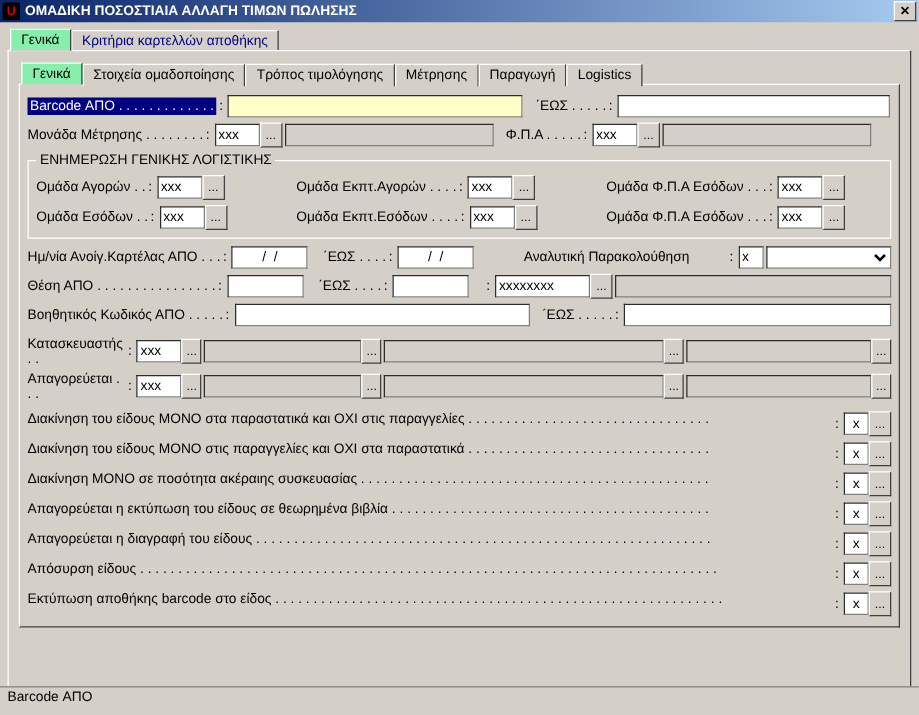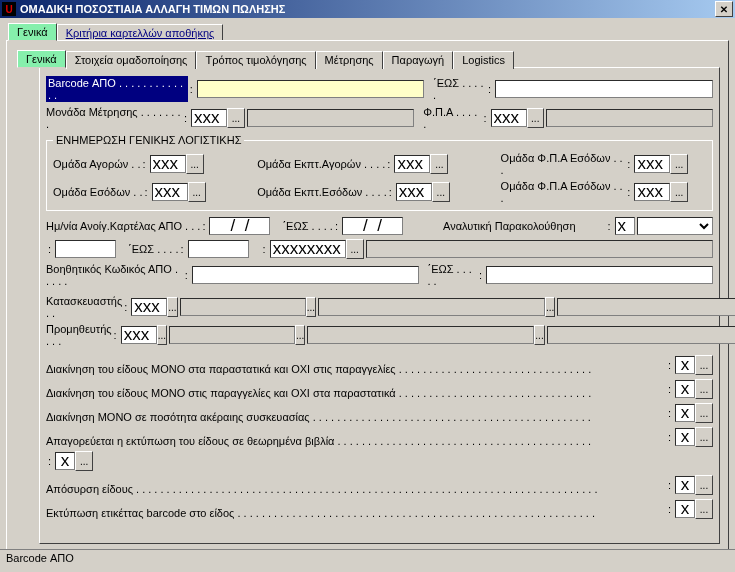--- a/index.html
+++ b/index.html
@@ -57,56 +57,55 @@
     font-size: 11px;
     cursor: default;
     position: relative;
   }
   .tab.active {
     background: #86efac;
     border-bottom: 1px solid #d4d0c8;
     z-index: 2;
   }
   .tab.inactive { top: 1px; }
-  .tab.blue { color: #000080; text-decoration: underline; }
+  .tab.blue { color: #000080; }
   .panel {
     border: 1px solid #fff;
     border-right-color: #404040;
     border-bottom-color: #404040;
     background: #d4d0c8;
     padding: 8px 8px;
     position: relative;
   }
   .inner-panel {
     border: 1px solid #fff;
     border-right-color: #404040;
     border-bottom-color: #404040;
-    padding: 8px 6px 20px 6px;
-    margin-left: 24px;
+    padding: 8px 6px 4px 6px;
   }
   .row {
     display: flex;
     align-items: center;
     margin-bottom: 4px;
     flex-wrap: nowrap;
   }
   label.lbl {
     font-size: 11px;
     color: #000;
   }
   label.lbl.hl {
     background: #000080;
     color: #fff;
     padding: 1px 2px;
   }
   .colon { margin: 0 4px 0 2px; }
   input.txt {
     border: 1px inset #808080;
     background: #fff;
-    font-size: 17px;
+    font-size: 11px;
     height: 16px;
     padding: 0 2px;
   }
   input.txt.yellow { background: #ffffc8; }
   input.txt.gray   { background: #d4d0c8; color:#808080;}
   input.txt.short  { width: 30px; }
   input.txt.tiny   { width: 14px; }
   .btn-dots {
     width: 16px; height: 18px;
     border: 1px solid #fff;
@@ -126,21 +125,21 @@
   .flex-grow { flex: 1 1 auto; }
   .statusbar {
     position: absolute; left: 0; right: 0; bottom: 0;
     height: 18px;
     border-top: 1px solid #808080;
     background: #d4d0c8;
     font-size: 11px;
     padding: 2px 6px;
   }
   .chk-row {
-    display: flex; align-items: flex-end; justify-content: space-between;
+    display: flex; align-items: flex-start; justify-content: space-between;
     margin-bottom: 4px;
   }
   .chk-box {
     display: flex; align-items: center;
   }
   .chk-box input.tiny { text-align:center; }
   select.sel {
     border: 1px inset #808080;
     background: #fff;
     font-size: 11px;
@@ -255,20 +254,21 @@
         <input class="txt" style="width: 55px; text-align: center;" value=" /  / ">
         <span style="width:40px"></span>
         <label class="lbl">Αναλυτική Παρακολούθηση</label>
         <span style="width:30px"></span>
           <span class="colon">:</span>
         <input class="txt tiny" value="x" style="">
         <select class="sel flex-grow" style="margin-left:2px"></select>
       </div>
 
       <div class="row">
+        <label class="lbl">Θέση  ΑΠΟ . . . . . . . . . . . . . . . .</label>
         <span class="colon">:</span>
         <input class="txt" style="width: 55px;">
         <span style="width:12px"></span>
         <label class="lbl">΄ΕΩΣ . . . .</label>
         <span class="colon">:</span>
         <input class="txt" style="width: 55px;">
         <span style="width:12px"></span>
         <span class="colon">:</span>
         <input class="txt" style="width: 70px;" value="xxxxxxxx">
         <span class="btn-dots">...</span>
@@ -294,21 +294,21 @@
         <span class="btn-dots">...</span>
         <input class="txt gray" style="width: 120px; margin-left: 2px;">
         <span class="btn-dots">...</span>
         <input class="txt gray" style="width: 250px; margin-left: 2px;">
         <span class="btn-dots">...</span>
         <input class="txt gray flex-grow" style="margin-left: 2px;">
         <span class="btn-dots">...</span>
       </div>
 
       <div class="row">
-        <label class="lbl" style="width:90px">Προμηθευτής . . .</label>
+        <label class="lbl" style="width:90px">Απαγορεύεται . . .</label>
         <span class="colon">:</span>
         <input class="txt short" value="xxx" style="">
         <span class="btn-dots">...</span>
         <input class="txt gray" style="width: 120px; margin-left: 2px;">
         <span class="btn-dots">...</span>
         <input class="txt gray" style="width: 250px; margin-left: 2px;">
         <span class="btn-dots">...</span>
         <input class="txt gray flex-grow" style="margin-left: 2px;">
         <span class="btn-dots">...</span>
       </div>
@@ -342,36 +342,37 @@
           </div>
           <div class="chk-row">
             <label class="lbl">Απαγορεύεται η εκτύπωση του είδους σε θεωρημένα βιβλία . . . . . . . . . . . . . . . . . . . . . . . . . . . . . . . . . . . . . . . . . .</label>
             <div class="chk-box">
               <span class="colon">:</span>
               <input class="txt tiny" value="x" style="">
               <span class="btn-dots">...</span>
             </div>
           </div>
           <div class="chk-row">
+            <label class="lbl">Απαγορεύεται η διαγραφή του είδους . . . . . . . . . . . . . . . . . . . . . . . . . . . . . . . . . . . . . . . . . . . . . . . . . . . . . . . . . . . .</label>
             <div class="chk-box">
               <span class="colon">:</span>
               <input class="txt tiny" value="x" style="">
               <span class="btn-dots">...</span>
             </div>
           </div>
           <div class="chk-row">
             <label class="lbl">Απόσυρση είδους . . . . . . . . . . . . . . . . . . . . . . . . . . . . . . . . . . . . . . . . . . . . . . . . . . . . . . . . . . . . . . . . . . . . . . . . . . . .</label>
             <div class="chk-box">
               <span class="colon">:</span>
               <input class="txt tiny" value="x" style="">
               <span class="btn-dots">...</span>
             </div>
           </div>
           <div class="chk-row">
-            <label class="lbl">Εκτύπωση ετικέττας barcode στο είδος . . . . . . . . . . . . . . . . . . . . . . . . . . . . . . . . . . . . . . . . . . . . . . . . . . . . . . . . . . .</label>
+            <label class="lbl">Εκτύπωση αποθήκης barcode στο είδος . . . . . . . . . . . . . . . . . . . . . . . . . . . . . . . . . . . . . . . . . . . . . . . . . . . . . . . . . . .</label>
             <div class="chk-box">
               <span class="colon">:</span>
               <input class="txt tiny" value="x" style="">
               <span class="btn-dots">...</span>
             </div>
           </div>
         </div>
 
     </div>
   </div>

